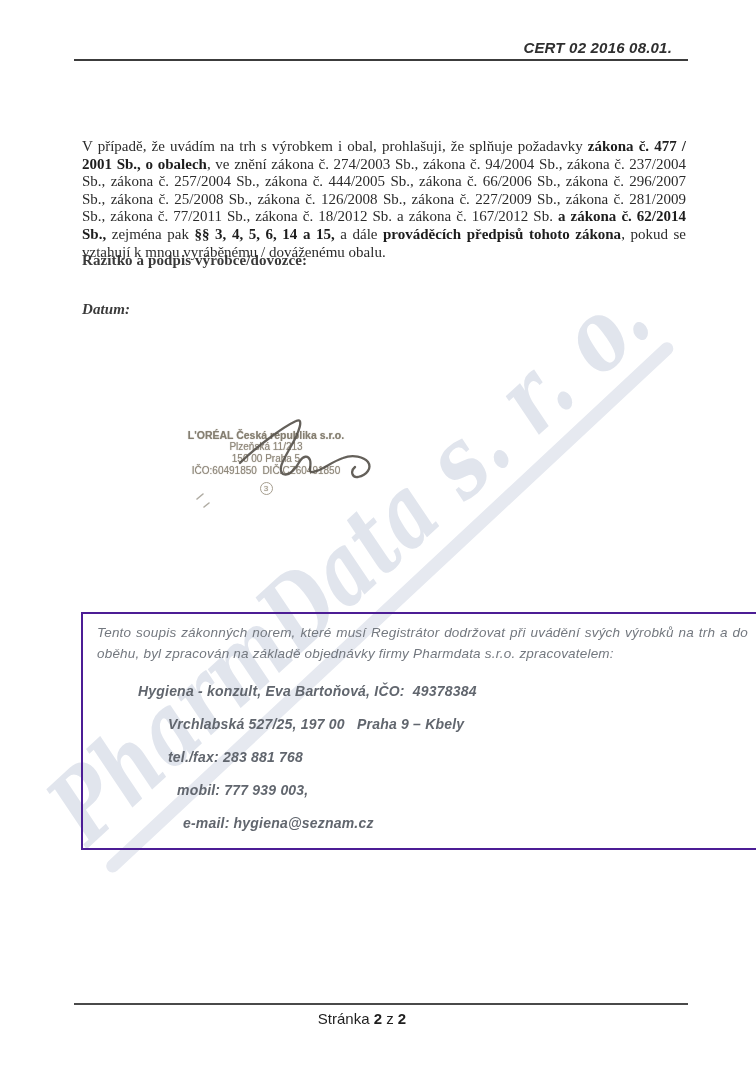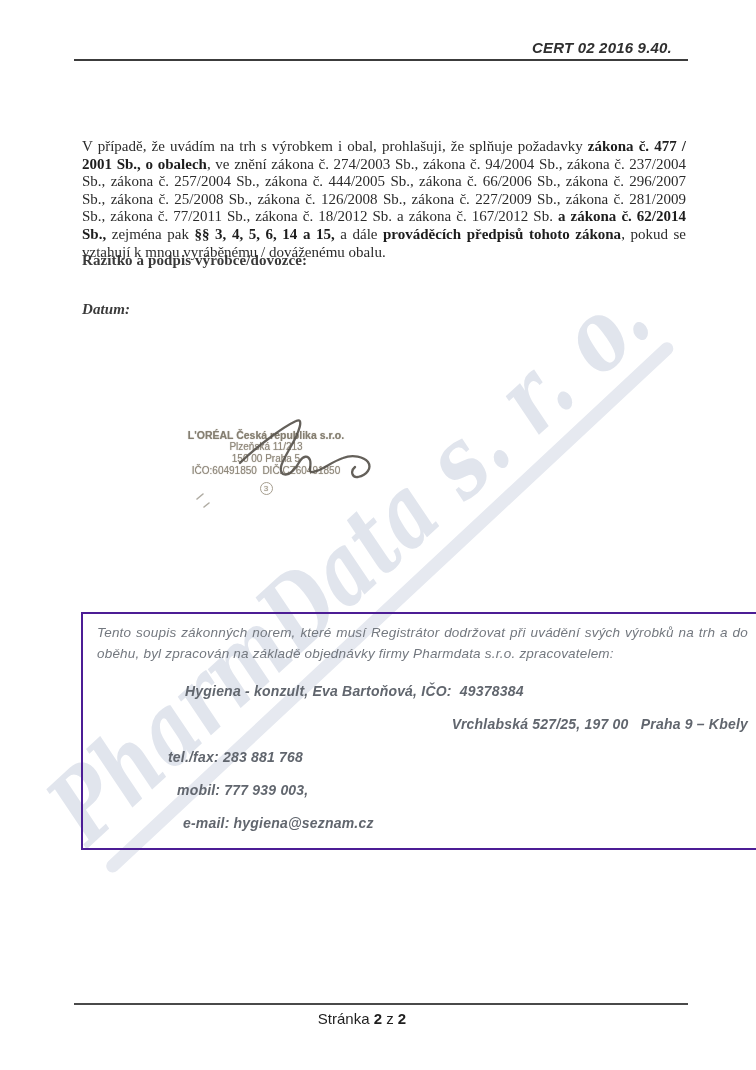--- a/index.html
+++ b/index.html
@@ -54,22 +54,22 @@
     font-family:"Liberation Sans",sans-serif;font-style:italic;
   }
   .box-intro{
     font-size:13.5px;line-height:21px;text-align:justify;
     color:#73787f;letter-spacing:.2px;
   }
   .contact-line{
     font-weight:bold;font-size:14px;line-height:16px;color:#61666e;
     white-space:pre-wrap;letter-spacing:.2px;
   }
-  .c-name{margin:19px 0 0 88px;}
-  .c-addr{margin:17px 0 0 71px;text-align:right;}
+  .c-name{margin:19px 0 0 41px;}
+  .c-addr{margin:17px 0 0 71px;}
   .c-tel {margin:17px 0 0 71px;}
   .c-mob {margin:17px 0 0 80px;}
   .c-mail{margin:17px 0 0 86px;}
   
   .footer-rule{position:absolute;left:74px;top:1003px;width:614px;height:2px;background:#4a4a4a;z-index:2;}
   .page-number{
     position:absolute;top:1010px;left:362px;transform:translateX(-50%);z-index:2;
     font-family:"Liberation Sans",sans-serif;font-size:15px;color:#1f1f1f;
   }
 </style>
@@ -78,21 +78,21 @@
 
 <div class="page">
 
   <svg class="wm-svg" width="756" height="1070" viewBox="0 0 756 1070">
     <g transform="translate(88,848) rotate(-42.5)">
       <path d="M6 30 L764 23" stroke="#e6e9f0" stroke-width="13" stroke-linecap="round" fill="none"></path>
       <text x="0" y="0" font-family="DejaVu Serif, serif" font-style="italic" font-weight="bold" font-size="98" textLength="770" lengthAdjust="spacingAndGlyphs" fill="#e1e5ed">PharmData s. r. o.</text>
     </g>
   </svg>
 
-  <div class="header-code">CERT 02 2016 9.40.</div>
+  <div class="header-code">CERT 02 2016 08.01.</div>
   <div class="header-rule"></div>
 
   <div class="declaration"><span>V případě, že uvádím na trh s výrobkem i obal, prohlašuji, že splňuje požadavky </span><span class="b">zákona č. 477 / 2001 Sb., o obalech</span><span>, ve znění zákona č. 274/2003 Sb., zákona č. 94/2004 Sb., zákona č. 237/2004 Sb., zákona č. 257/2004 Sb., zákona č. 444/2005 Sb., zákona č. 66/2006 Sb., zákona č. 296/2007 Sb., zákona č. 25/2008 Sb., zákona č. 126/2008 Sb., zákona č. 227/2009 Sb., zákona č. 281/2009 Sb., zákona č. 77/2011 Sb., zákona č. 18/2012 Sb. a zákona č. 167/2012 Sb. </span><span class="b">a zákona č. 62/2014 Sb.,</span><span> zejména pak </span><span class="b">§§ 3, 4, 5, 6, 14 a 15,</span><span> a dále </span><span class="b">prováděcích předpisů tohoto zákona</span><span>, pokud se vztahují k mnou vyráběnému / dováženému obalu.</span></div>
 
   <div class="doc-label lbl1">Razítko a podpis výrobce/dovozce:</div>
   <div class="doc-label lbl2">Datum:</div>
 
   <div class="stamp">
     <div class="stamp-line stamp-company">L'ORÉAL Česká republika s.r.o.</div>
     <div class="stamp-line">Plzeňská 11/213</div>

